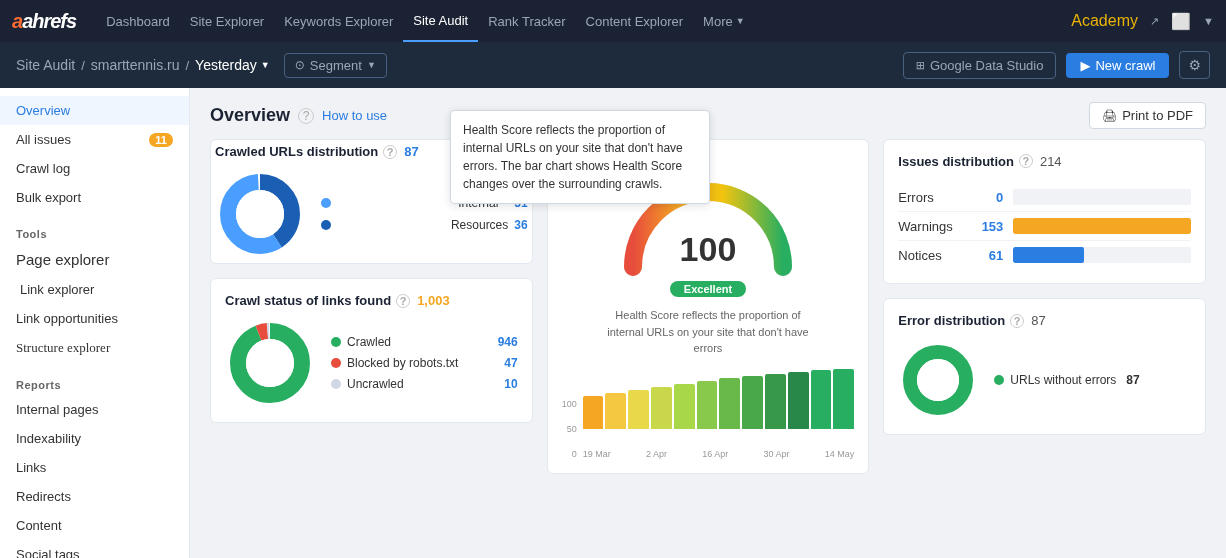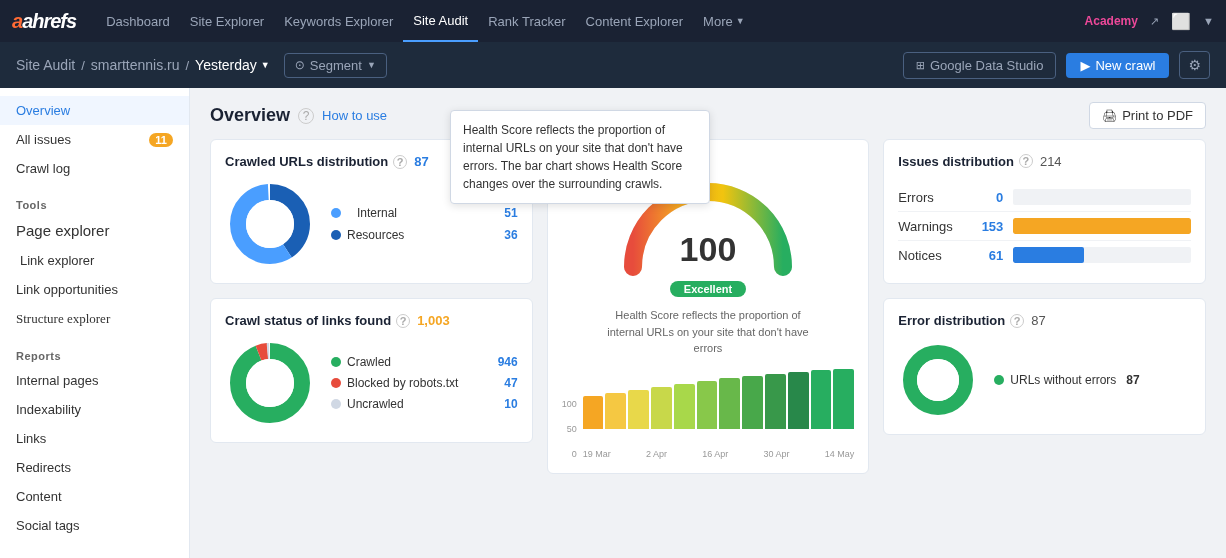--- a/index.html
+++ b/index.html
@@ -18,21 +18,21 @@
     <a style="color:#9aa5b8;padding:0 10px;height:42px;display:flex;align-items:center;font-size:13px;cursor:pointer;text-decoration:none;">Keywords Explorer</a>
     <a style="color:#fff;padding:0 10px;height:42px;display:flex;align-items:center;font-size:13px;cursor:pointer;text-decoration:none;border-bottom:2px solid #4a9eff;">Site Audit</a>
     <a style="color:#9aa5b8;padding:0 10px;height:42px;display:flex;align-items:center;font-size:13px;cursor:pointer;text-decoration:none;">Rank Tracker</a>
     <a style="color:#9aa5b8;padding:0 10px;height:42px;display:flex;align-items:center;font-size:13px;cursor:pointer;text-decoration:none;">Content Explorer</a>
     <a style="color:#9aa5b8;padding:0 10px;height:42px;display:flex;align-items:center;font-size:13px;cursor:pointer;text-decoration:none;gap:3px;">
       <span>More</span>
       <span style="font-size:9px;">▼</span>
     </a>
   </div>
   <div style="margin-left:auto;display:flex;align-items:center;gap:12px;">
-    <a style="color:#ec4899;font-size:12px;cursor:pointer;text-decoration:none;display:flex;align-items:center;gap:3px;font-weight:bold;">Academy</a>
+    <a style="color:#eab308;font-size:16px;cursor:pointer;text-decoration:none;display:flex;align-items:center;gap:3px;">Academy</a>
     <span style="color:#9aa5b8;font-size:11px;">↗</span>
     <span style="color:#9aa5b8;font-size:16px;cursor:pointer;">⬜</span>
     <span style="color:#9aa5b8;font-size:11px;cursor:pointer;">▼</span>
   </div>
 </nav>
 
 <div style="background:#1e2b3c;display:flex;align-items:center;padding:0 16px;height:46px;gap:6px;">
   <span style="color:#9aa5b8;font-size:14px;cursor:pointer;">Site Audit</span>
   <span style="color:#9aa5b8;">/</span>
   <span style="color:#9aa5b8;font-size:14px;cursor:pointer;">smarttennis.ru</span>
@@ -67,20 +67,23 @@
     <div style="padding:7px 16px;cursor:pointer;color:#2a7de1;font-size:13px;background:#f0f6ff;font-weight:500;">
       <span>Overview</span>
     </div>
     <div style="padding:7px 16px;cursor:pointer;color:#333;font-size:13px;display:flex;align-items:center;justify-content:space-between;">
       <span>All issues</span>
       <span style="background:#f5a623;color:#fff;border-radius:10px;font-size:11px;padding:1px 6px;font-weight:600;">11</span>
     </div>
     <div style="padding:7px 16px;cursor:pointer;color:#333;font-size:13px;">
       <span>Crawl log</span>
     </div>
+    <div style="padding:7px 16px;cursor:pointer;color:#333;font-size:13px;">
+      <span>Bulk export</span>
+    </div>
     <div style="padding:10px 16px 4px;color:#666;font-size:11px;font-weight:700;letter-spacing:0.5px;margin-top:6px;">
       <span>Tools</span>
     </div>
     <div style="padding:7px 16px;cursor:pointer;color:#333;font-size:15px;">
       <span>Page explorer</span>
     </div>
     <div style="padding:7px 20px;cursor:pointer;color:#333;font-size:13px;">
       <span>Link explorer</span>
     </div>
     <div style="padding:7px 16px;cursor:pointer;color:#333;font-size:13px;">
@@ -123,21 +126,21 @@
       <button style="background:#fff;border:1px solid #d0d8e4;color:#333;padding:5px 12px;border-radius:4px;cursor:pointer;font-size:13px;display:flex;align-items:center;gap:5px;">
         <span style="font-size:12px;">🖨</span>
         <span>Print to PDF</span>
       </button>
     </div>
 
     <div style="display:grid;grid-template-columns:1fr 1fr 1fr;gap:14px;padding:0 20px 16px;">
 
       <div style="display:flex;flex-direction:column;gap:14px;">
 
-        <div style="background:#fff;border:1px solid #e2e8f0;border-radius:6px;padding:14px;">
+        <div style="background:#fff;border:1px solid #e2e8f0;border-radius:6px;padding:4px;text-align:right;">
           <div style="font-size:13px;font-weight:600;color:#1a2233;display:flex;align-items:center;gap:5px;margin-bottom:10px;">
             <span>Crawled URLs distribution</span>
             <span style="color:#aaa;font-size:11px;cursor:pointer;border:1px solid #ccc;border-radius:50%;width:14px;height:14px;display:inline-flex;align-items:center;justify-content:center;">?</span>
             <span style="color:#2a7de1;font-weight:700;margin-left:2px;">87</span>
           </div>
           <div style="display:flex;align-items:center;gap:16px;">
 
             <svg width="90" height="90" viewBox="0 0 90 90">
 
               <circle cx="45" cy="45" r="32" fill="none" stroke="#1a5fb4" stroke-width="16" stroke-dasharray="82 119" stroke-dashoffset="0" transform="rotate(-90 45 45)"></circle>

